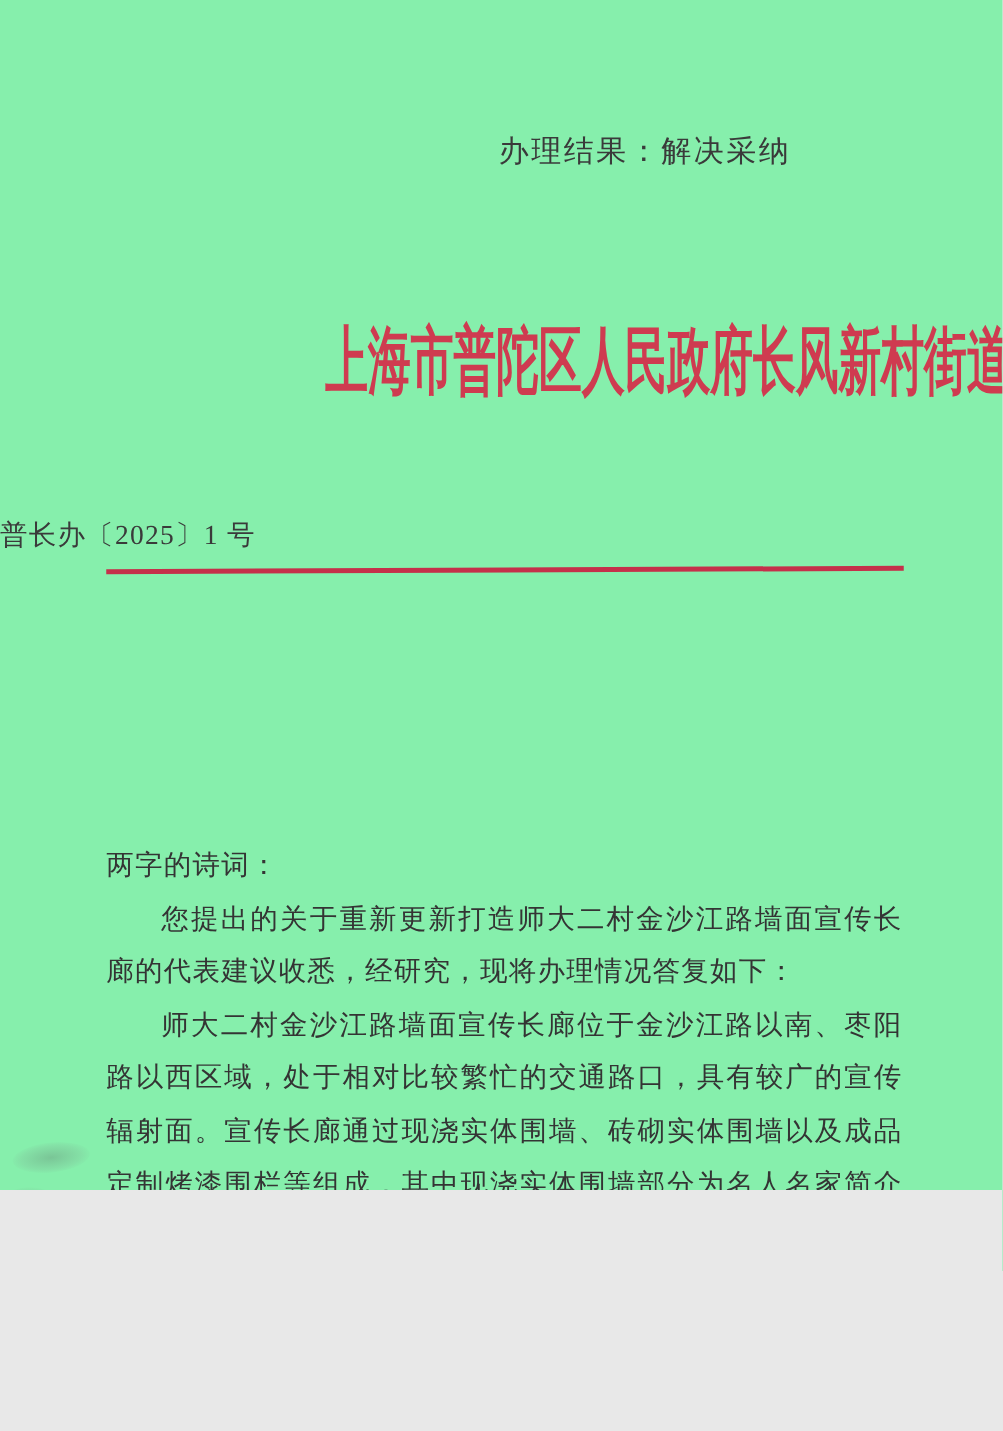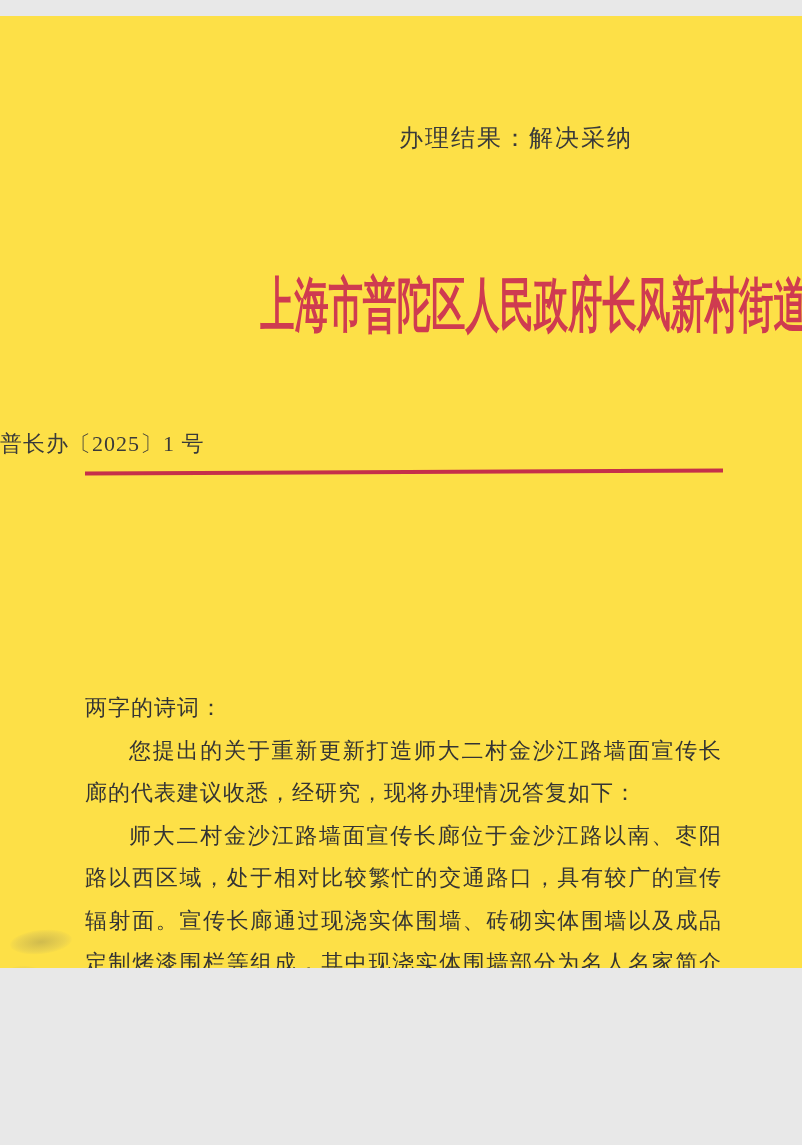--- a/index.html
+++ b/index.html
@@ -3,22 +3,22 @@
 <meta charset="utf-8">
 <style>
   * { margin: 0; padding: 0; box-sizing: border-box; }
   html, body { background: #e8e8e8; }
   body { font-family: "Liberation Serif", "DejaVu Serif", serif; }
 
   .page {
     position: relative;
     width: 802px;
     height: 952px;
-    margin: 16px auto;
-    background: #fde047;
+    margin: 0 auto;
+    background: #86efac;
     overflow: hidden;
     color: #2e2e2e;
   }
 
   
   .meta-block {
     position: absolute;
     top: 100px;
     left: 399px;
     font-size: 24px;

